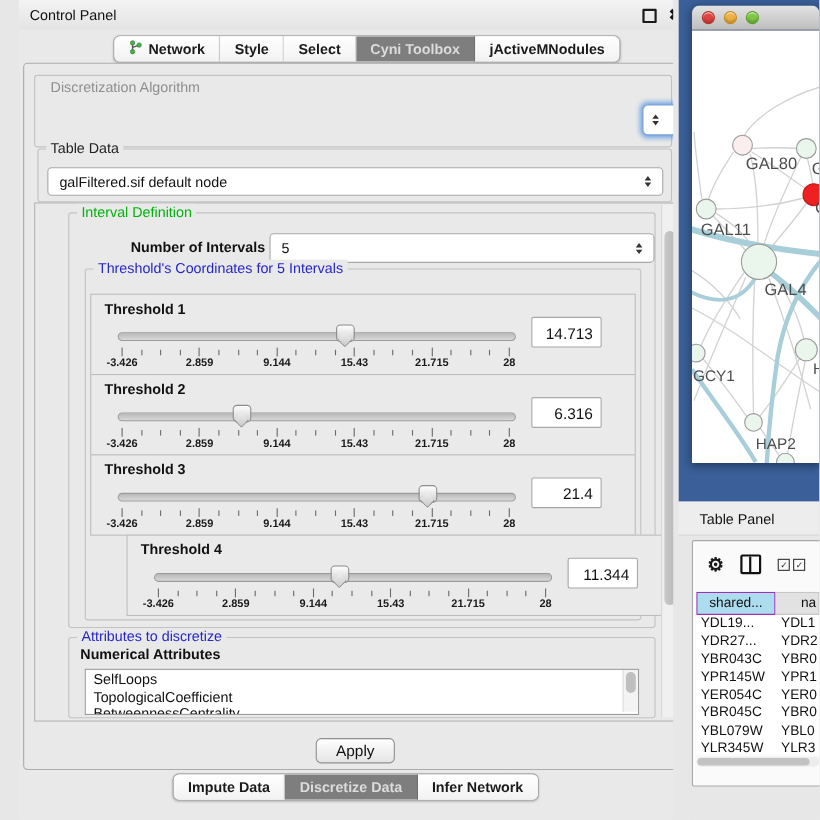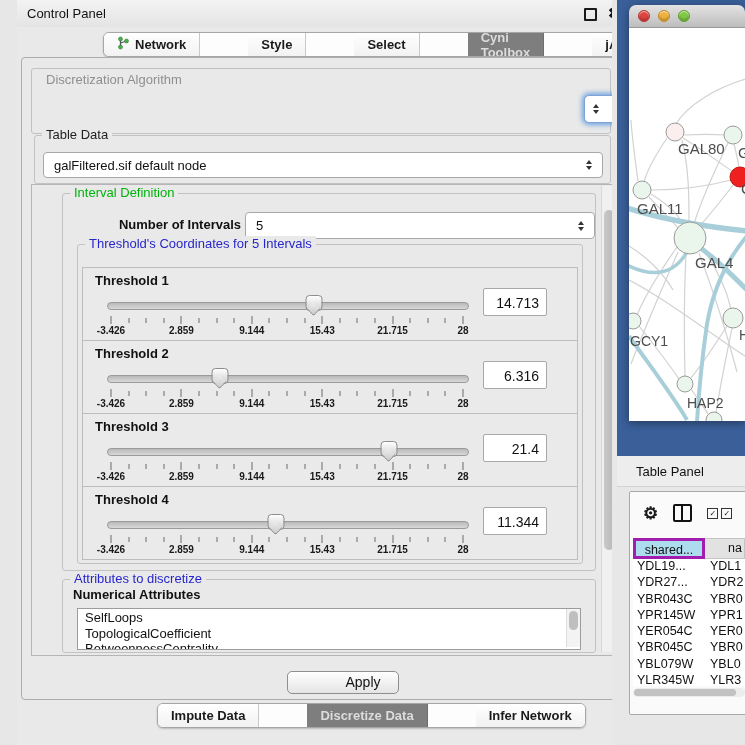--- a/index.html
+++ b/index.html
@@ -5,21 +5,21 @@
   html,body{margin:0;padding:0;}
   body{width:745px;height:745px;position:relative;overflow:hidden;
        background:#E7E7E7;font-family:"Liberation Sans",sans-serif;
        -webkit-font-smoothing:antialiased;}
   
   .control-panel{position:absolute;left:17px;top:0;width:612px;height:745px;background:#E9E9E9;border-right:1px solid #C6C6C6;}
   .titlebar{position:absolute;left:0;top:0;width:100%;height:27px;background:linear-gradient(#F3F3F3,#E4E4E4);}
   .titlebar .title{position:absolute;left:10px;top:6px;font-size:13px;color:#111;}
   .float-icon{position:absolute;left:567px;top:8px;width:9px;height:9px;border:2px solid #1a1a1a;border-radius:1px;}
   .close-icon{position:absolute;left:591px;top:5px;font-size:14px;font-weight:bold;color:#111;}
-  .tabgroup{position:absolute;display:flex;background:#FDFDFD;border:1px solid #A6A6A6;border-radius:6px;overflow:hidden;box-shadow:0 1px 2px rgba(0,0,0,.2);gap:48px;}
+  .tabgroup{position:absolute;display:flex;background:#FDFDFD;border:1px solid #A6A6A6;border-radius:6px;overflow:hidden;box-shadow:0 1px 2px rgba(0,0,0,.2);}
   .tabgroup .tab{padding:0 13px;height:23px;display:flex;align-items:center;gap:5px;font-size:13px;font-weight:bold;color:#1a1a1a;border-right:1px solid #C9C9C9;background:linear-gradient(#FFFFFF,#F2F2F2);}
   .tabgroup .tab:last-child{border-right:none;}
   .tabgroup .tab.selected{background:#7E7E7E;color:#DCDCDC;border-right:1px solid #6E6E6E;}
   .top-tabs{left:86px;top:32px;}
   .bottom-tabs{left:140px;top:703px;}
   .content{position:absolute;left:4px;top:57px;width:603px;height:641px;background:#E9E9E9;border:1px solid #ACACAC;border-radius:4px;}
   .fieldset{position:absolute;border:1px solid #C2C2C2;border-radius:3px;}
   .legend{position:absolute;top:-9px;left:7px;background:#E9E9E9;padding:0 4px;font-size:13px;white-space:nowrap;}
   .legend.green{color:#00B40C;}
   .legend.blue{color:#2626CB;}
@@ -59,21 +59,21 @@
   .ticks i{position:absolute;width:1px;background:#6A6A6A;transform:translateX(-50%);}
   .tick-labels{position:absolute;left:4px;right:4px;top:31px;height:11px;}
   .tick-labels b{position:absolute;transform:translateX(-50%);font-size:10px;font-weight:bold;color:#1a1a1a;white-space:nowrap;text-align:center;}
   .value-box{position:absolute;left:400px;top:20px;width:64px;height:28px;background:#fff;border:1px solid #A8A8A8;border-radius:2px;font-size:14px;color:#111;text-align:right;line-height:28px;padding-right:7px;box-sizing:border-box;}
   .attrs-fieldset{left:30px;top:394px;width:532px;height:72px;}
   .attrs-label{position:absolute;left:10px;top:7px;font-size:13px;font-weight:bold;color:#111;}
   .attr-list{position:absolute;left:14px;top:28px;width:502px;height:40px;background:#fff;border:1px solid #9C9C9C;overflow:hidden;}
   .attr-list ul{margin:1px 0 0 0;padding:0 0 0 7px;list-style:none;font-size:13px;line-height:15.5px;color:#111;}
   .list-scroll{position:absolute;right:0;top:0;width:13px;height:38px;background:#F3F3F3;border-left:1px solid #DDD;}
   .list-scroll .thumb{position:absolute;left:2px;top:2px;width:9px;height:19px;background:#BFBFBF;border-radius:5px;}
-  .apply-btn{position:absolute;left:265px;top:613px;width:70px;height:21px;background:linear-gradient(#FFFFFF,#E4E4E4);border:1px solid #8F8F8F;border-radius:5px;font-size:14px;color:#111;text-align:center;line-height:20px;padding-left:40px;}
+  .apply-btn{position:absolute;left:265px;top:613px;width:70px;height:21px;background:linear-gradient(#FFFFFF,#E4E4E4);border:1px solid #8F8F8F;border-radius:5px;font-size:14px;color:#111;text-align:center;line-height:20px;}
   .net-icon{display:inline-block;width:13px;height:14px;}
   
   .right{position:absolute;left:612px;top:0;width:133px;height:745px;background:#E7E7E7;}
   .net-frame{position:absolute;left:5px;top:0;width:128px;height:456px;}
   .net-window{position:absolute;left:12px;top:5px;width:116px;height:416px;border-radius:7px 7px 0 0;overflow:hidden;box-shadow:0 2px 8px rgba(0,0,0,.4);}
   .net-titlebar{height:22px;background:linear-gradient(#E3E3E3,#BDBDBD);border-bottom:1px solid #999;display:flex;align-items:center;gap:8px;padding-left:9px;}
   .light{width:12px;height:12px;border-radius:50%;box-shadow:inset 0 1px 1px rgba(255,255,255,.7),inset 0 -2px 2px rgba(0,0,0,.22);}
   .light.red{background:#DF4440;border:1px solid #B2352E;box-sizing:border-box;}
   .light.yellow{background:#F0B13E;border:1px solid #C08A22;box-sizing:border-box;}
   .light.green{background:#7FC843;border:1px solid #5E9C2D;box-sizing:border-box;}
@@ -83,21 +83,21 @@
   .tp-body{position:absolute;left:5px;top:487px;width:128px;height:258px;background:#E7E7E7;}
   .tp-inner{position:absolute;left:12px;top:4px;width:116px;height:222px;background:#FAFAFA;border:1px solid #A9A9A9;border-radius:2px;overflow:hidden;}
   .tp-toolbar{height:42px;display:flex;align-items:center;gap:15px;padding-left:13px;}
   .gear{font-size:17px;font-weight:bold;color:#1a1a1a;line-height:1;}
   .cols-icon{width:15px;height:14px;border:2px solid #111;border-radius:2px;position:relative;}
   .cols-icon::after{content:"";position:absolute;left:6px;top:0;width:2px;height:14px;background:#111;}
   .checks{display:flex;gap:3px;}
   .cb{width:9px;height:9px;border:1.5px solid #333;font-size:8px;line-height:9px;color:#222;text-align:center;}
   .tp-table{position:absolute;left:3px;top:46px;width:112px;height:148px;overflow:hidden;background:#fff;}
   .tp-head{display:flex;height:21px;}
-  .tp-head .c1{width:72px;background:#AEDCEF;border:3px solid #a21caf;box-sizing:border-box;font-size:12.5px;color:#111;text-align:center;line-height:19px;}
+  .tp-head .c1{width:72px;background:#AEDCEF;border:1px solid #a21caf;box-sizing:border-box;font-size:12.5px;color:#111;text-align:center;line-height:19px;}
   .tp-head .c2{flex:1;background:#E2E2E2;border:1px solid #C4C4C4;border-left:none;box-sizing:border-box;font-size:12.5px;color:#111;text-align:right;line-height:19px;padding-right:2px;white-space:nowrap;overflow:hidden;}
   .tp-row{display:flex;height:16.3px;font-size:12.5px;color:#111;}
   .tp-row .c1{width:72px;padding-left:4px;box-sizing:border-box;white-space:nowrap;overflow:hidden;}
   .tp-row .c2{flex:1;padding-left:5px;white-space:nowrap;overflow:hidden;}
   .hscroll{position:absolute;left:3px;top:196px;width:112px;height:9px;background:#EDEDED;border-radius:5px;}
   .hscroll .thumb{position:absolute;left:1px;top:1px;width:102px;height:7px;background:#C2C2C2;border-radius:4px;}
 </style>
 </head>
 <body>
 
@@ -284,21 +284,21 @@
                   <b style="left: calc(20%);">2.859</b>
                   <b style="left: calc(40%);">9.144</b>
                   <b style="left: calc(60%);">15.43</b>
                   <b style="left: calc(80%);">21.715</b>
                   <b style="left: calc(100%);">28</b>
                 </div>
     </div>
     <div class="value-box">21.4</div>
   </div>
 
-  <div class="threshold-panel" style="top: 241px;">
+  <div class="threshold-panel" style="top: 241px; margin-left: 33px;">
     <div class="th-label">Threshold 4</div>
     <div class="slider">
       <div class="track"></div>
       <div class="handle" style="left: calc(47% + 0.24px);"></div>
       <div class="ticks">
                   <i style="left: calc(0%); top: 0px; height: 8px;"></i>
                   <i style="left: calc(5%); top: 2px; height: 5px;"></i>
                   <i style="left: calc(10%); top: 2px; height: 5px;"></i>
                   <i style="left: calc(15%); top: 2px; height: 5px;"></i>
                   <i style="left: calc(20%); top: 0px; height: 8px;"></i>

